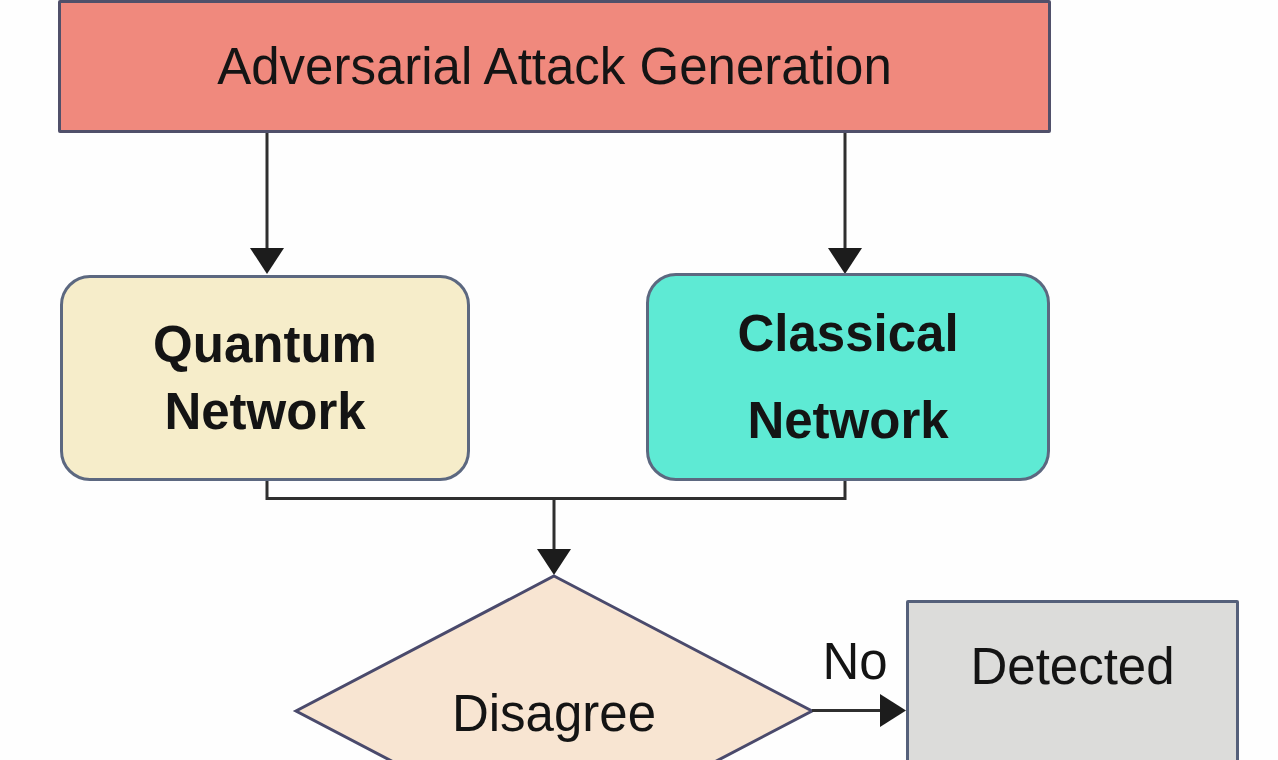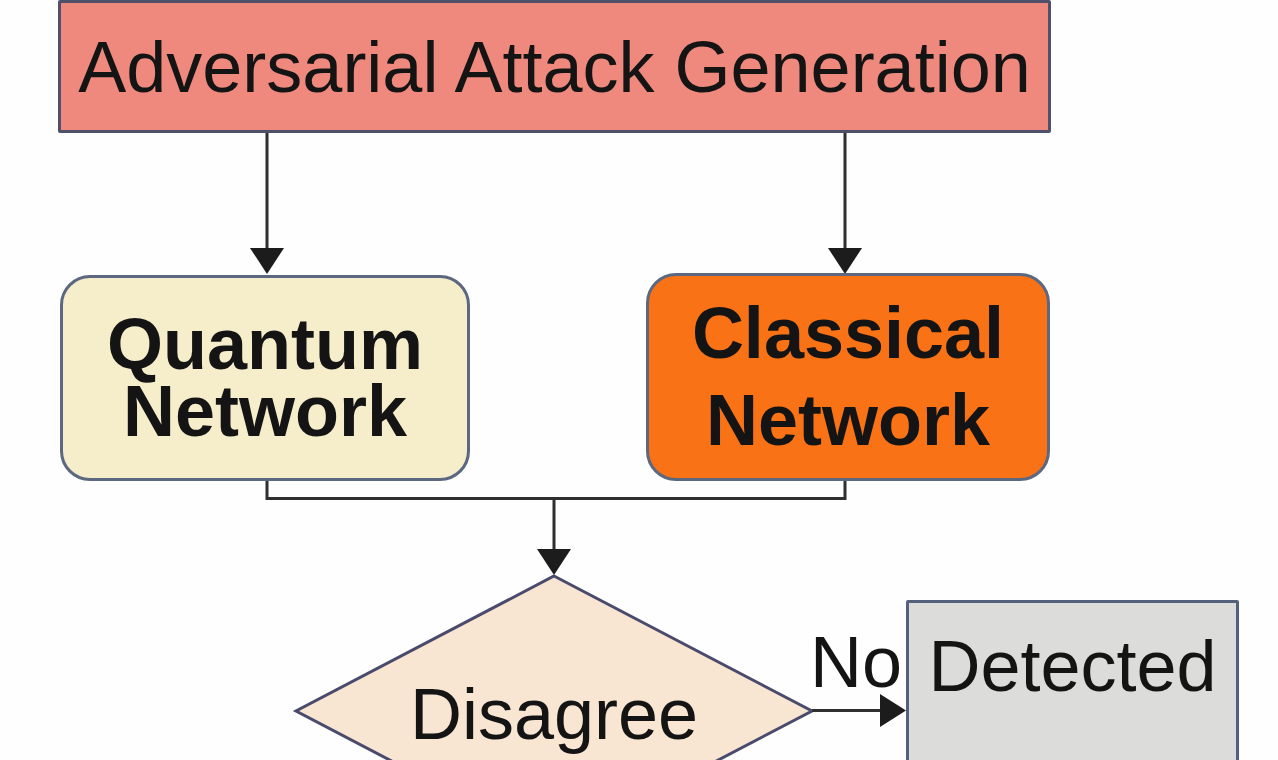--- a/index.html
+++ b/index.html
@@ -20,21 +20,21 @@
   .node {
     position: absolute;
     display: flex;
     flex-direction: column;
     align-items: center;
     justify-content: center;
     border: 3px solid #555a70;
     text-align: center;
   }
   .lbl {
-    font-size: 72px;
+    font-size: 51px;
     line-height: 66px;
     white-space: nowrap;
     color: #141414;
   }
   .node-rect { border-radius: 2px; }
   .node-round { border-radius: 30px; font-weight: bold; }
   .two-line .lbl { line-height: 67px; }
   #n-attack   { left: 58px;  top: 0px;   width: 993px; height: 133px; }
   #n-quantum  { left: 60px;  top: 275px; width: 410px; height: 206px; }
   #n-classical{ left: 646px; top: 273px; width: 404px; height: 208px; }
@@ -79,21 +79,21 @@
 
   <div class="node node-rect" id="n-attack" style="background: rgb(240, 137, 125); border-color: rgb(80, 80, 106); color: rgb(61, 24, 27);">
     <span class="lbl">Adversarial Attack Generation</span>
   </div>
 
   <div class="node node-round two-line" id="n-quantum" style="background: rgb(246, 237, 202); border-color: rgb(92, 104, 128); color: rgb(20, 20, 20);">
     <span class="lbl">Quantum</span>
     <span class="lbl">Network</span>
   </div>
 
-  <div class="node node-round two-line" id="n-classical" style="background: #f97316; border-color: rgb(92, 104, 128); color: rgb(20, 20, 20); gap: 20px;">
+  <div class="node node-round two-line" id="n-classical" style="background: #5eead4; border-color: rgb(92, 104, 128); color: rgb(20, 20, 20); gap: 20px;">
     <span class="lbl">Classical</span>
     <span class="lbl">Network</span>
   </div>
 
   <div class="lbl float-lbl" id="no-label">No</div>
 
   <div class="lbl float-lbl" id="diamond-label">Disagree</div>
 
   <div class="node node-rect two-line" id="n-notdetected" style="background: rgb(220, 220, 218); border-color: rgb(85, 96, 122); color: rgb(20, 20, 20);">
     <span class="lbl">Detected</span>

